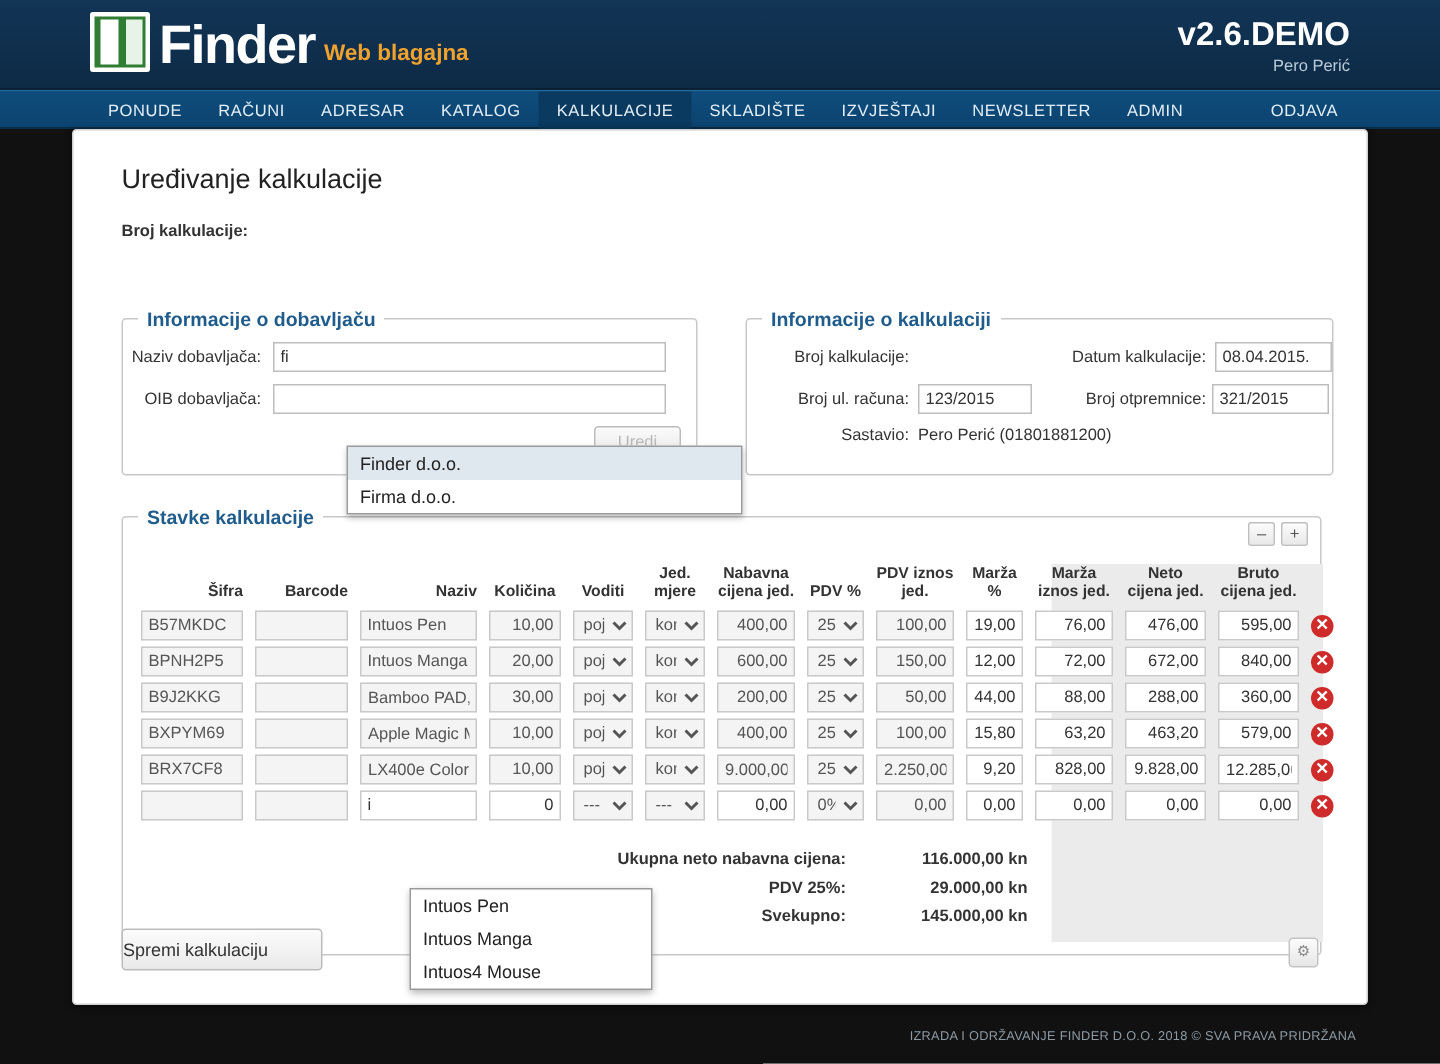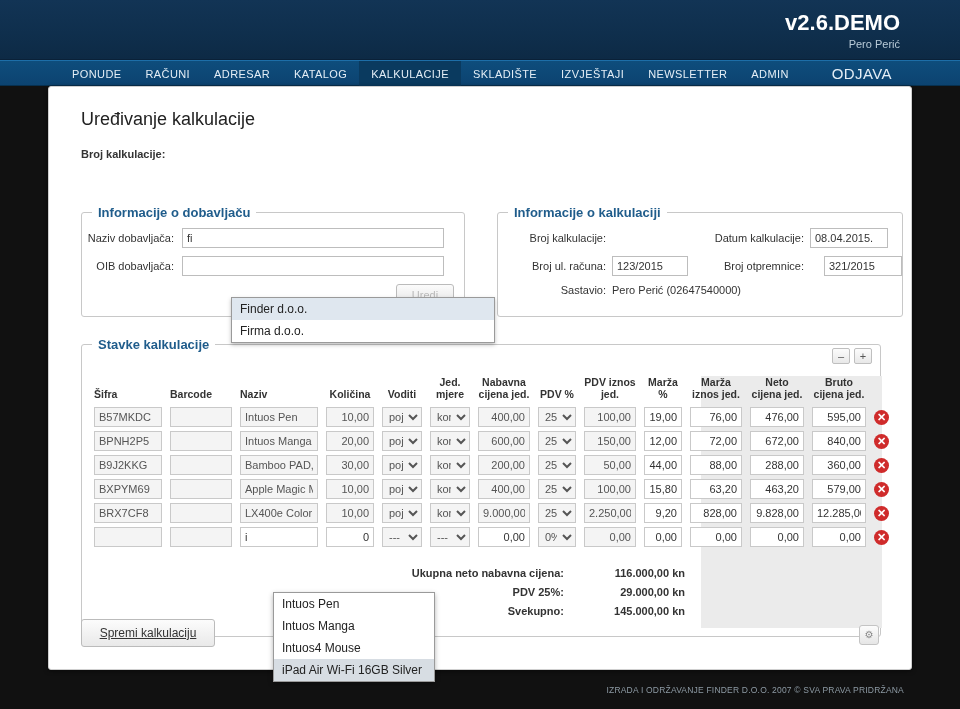--- a/index.html
+++ b/index.html
@@ -44,21 +44,21 @@
     background:linear-gradient(to bottom,#0e4d7c 0%, #0c4370 100%);
     border-top:1px solid #1d6ea8; border-bottom:1px solid #07304f;
   }
   .nav-inner { position:absolute; left:60px; top:0; display:flex; height:26px; }
   .nav a {
     color:#e4eef6; font-size:11px; text-decoration:none; padding:0 12px;
     line-height:26px; letter-spacing:.4px;
   }
   .nav a.active { background:#0a3a5f; }
   .nav-right { position:absolute; right:56px; top:0; }
-  .nav-right a { color:#e4eef6; font-size:15px; text-decoration:none; line-height:26px; }
+  .nav-right a { color:#e4eef6; font-size:11px; text-decoration:none; line-height:26px; }
   .nav-tab {
     position:absolute; left:436px; top:26px; width:76px; height:18px;
     background:#0a3a5f; border-radius:0 0 4px 4px; color:#9fc3dd;
     text-align:center; font-size:10px; line-height:16px;
   }
 
   
   .panel {
     position:absolute; left:48px; top:86px; width:864px; height:584px;
     background:#ffffff; border:1px solid #cfcfcf; border-radius:3px;
@@ -105,21 +105,21 @@
   .pm-btn {
     width:18px; height:16px; border:1px solid #bfbfbf; border-radius:2px;
     background:linear-gradient(to bottom,#fcfcfc,#e8e8e8); font-size:11px;
     text-align:center; line-height:14px; color:#555;
   }
   table.stavke { position:absolute; left:8px; top:24px; border-collapse:collapse; }
   table.stavke th {
     font-size:10.5px; font-weight:bold; color:#333; vertical-align:bottom;
     padding:0 4px 5px 4px; 
   }
-  table.stavke th.l { text-align:left; }
+  table.stavke th.l { text-align:right; }
   table.stavke td { padding:2px 4px; }
   .cell-in {
     border:1px solid #c9c9c9; background:#f4f4f4; height:20px; font-size:11px;
     padding:1px 4px; color:#555; font-family:"Liberation Sans", sans-serif;
   }
   .cell-in.num { text-align:right; }
   .cell-in.white { background:#ffffff; color:#333; }
   .sel-in {
     border:1px solid #c9c9c9; background:#f4f4f4; height:20px; width:40px;
     font-size:11px; color:#555; padding:0 2px;
@@ -142,39 +142,44 @@
     position:absolute; left:224px; top:505px; width:162px;
     border:1px solid #9a9a9a; background:#ffffff; z-index:50;
     box-shadow:0 2px 5px rgba(0,0,0,.3);
   }
   .ac-naziv div { font-size:12px; padding:4px 8px; white-space:nowrap; color:#222; }
   .ac-naziv div.sel { background:#d7dde3; }
 
   .btn-spremi {
     position:absolute; left:32px; bottom:22px; width:134px; height:28px;
     background:linear-gradient(to bottom,#fcfcfc,#e9e9e9); border:1px solid #bbb;
-    border-radius:3px; font-size:12px; color:#333; line-height:26px; text-align:center;text-decoration:underline;
+    border-radius:3px; font-size:12px; color:#333; line-height:26px; 
   }
   .btn-round {
     position:absolute; right:32px; bottom:24px; width:20px; height:20px; border-radius:3px;
     background:linear-gradient(to bottom,#fcfcfc,#e6e6e6); border:1px solid #c4c4c4;
     font-size:10px; color:#888; text-align:center; line-height:18px;
   }
 
   .footer {
     position:absolute; left:0; bottom:14px; width:960px; text-align:right;
     padding-right:56px; color:#8d9aa4; font-size:8.5px; letter-spacing:.2px;
   }
 </style>
 </head>
 <body>
 
 <div class="page">
 
   <div class="header">
+    <div class="logo-wrap">
+      <div class="logo-mark"></div>
+      <div class="logo-text">Finder</div>
+      <div class="logo-sub">Web blagajna</div>
+    </div>
     <div class="version">
       <div class="version-no">v2.6.DEMO</div>
       <div class="version-user">Pero Perić</div>
     </div>
   </div>
 
   <div class="nav">
     <div class="nav-inner">
       <a href="#">PONUDE</a>
       <a href="#">RAČUNI</a>
@@ -220,25 +225,25 @@
       <div class="frow">
         <span class="flabel" style="width:108px">Broj kalkulacije:</span>
         <input class="txt" style="width: 76px; margin-left: 6px; visibility: hidden;" value="">
         <span class="flabel" style="width:104px;margin-left:12px">Datum kalkulacije:</span>
         <input class="txt" style="width: 78px; margin-left: 6px;" value="08.04.2015.">
       </div>
       <div class="frow">
         <span class="flabel" style="width:108px">Broj ul. računa:</span>
         <input class="txt" style="width: 76px; margin-left: 6px;" value="123/2015">
         <span class="flabel" style="width:104px;margin-left:12px">Broj otpremnice:</span>
-        <input class="txt" style="width: 78px; margin-left: 20px;" value="321/2015">
+        <input class="txt" style="width: 78px; margin-left: 4px;" value="321/2015">
       </div>
       <div class="frow">
         <span class="flabel" style="width:108px">Sastavio:</span>
-        <span style="font-size:11px;margin-left:6px">Pero Perić (02647540000)</span>
+        <span style="font-size:11px;margin-left:6px">Pero Perić (01801881200)</span>
       </div>
     </fieldset>
 
     <fieldset class="box box-stavke">
       <legend>Stavke kalkulacije</legend>
 
       <div class="pm-btns">
         <div class="pm-btn">–</div>
         <div class="pm-btn">+</div>
       </div>
@@ -377,21 +382,20 @@
           <span>Svekupno:</span>
           <span class="val">145.000,00 kn</span>
         </div>
       </div>
     </fieldset>
 
     <div class="ac-naziv">
       <div>Intuos Pen</div>
       <div>Intuos Manga</div>
       <div>Intuos4 Mouse</div>
-      <div class="sel">iPad Air Wi-Fi 16GB Silver</div>
     </div>
 
     <div class="btn-spremi">Spremi kalkulaciju</div>
     <div class="btn-round">⚙</div>
   </div>
 
-  <div class="footer">IZRADA I ODRŽAVANJE FINDER D.O.O. 2007 © SVA PRAVA PRIDRŽANA</div>
+  <div class="footer">IZRADA I ODRŽAVANJE FINDER D.O.O. 2018 © SVA PRAVA PRIDRŽANA</div>
 </div>
 
 </body></html>

